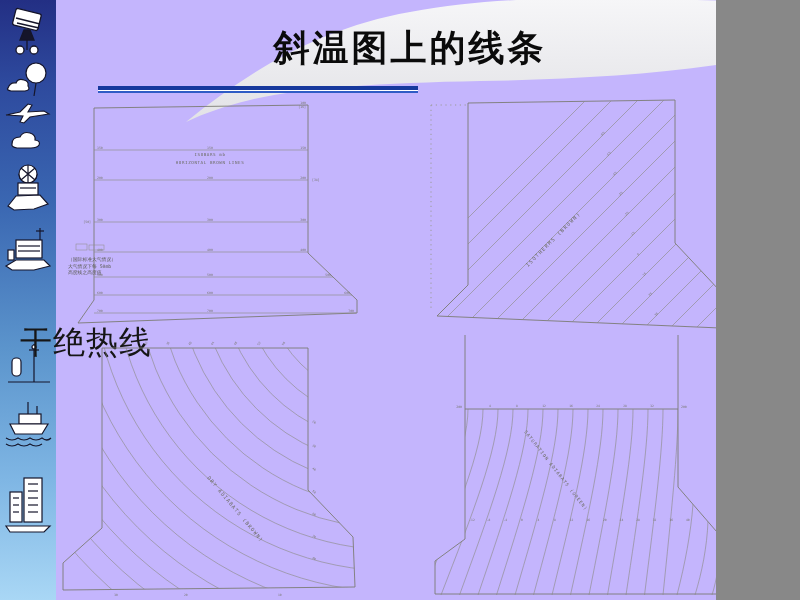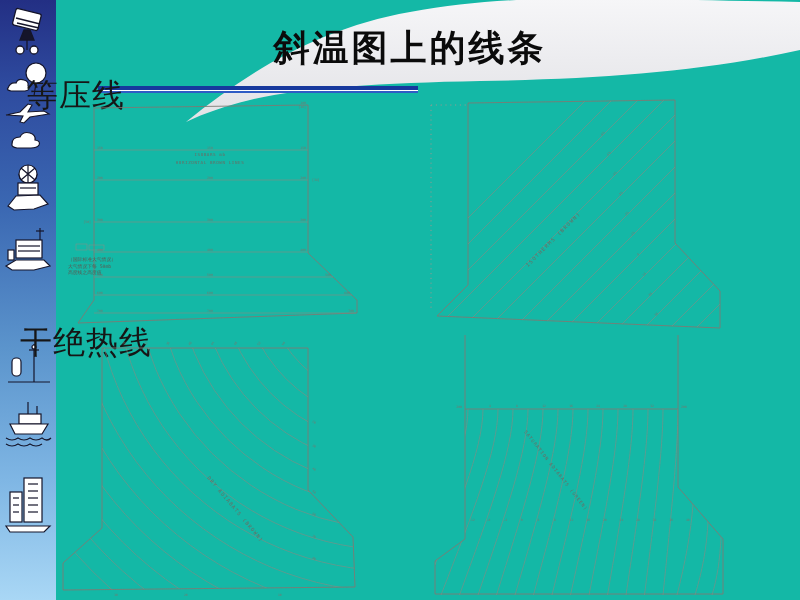--- a/index.html
+++ b/index.html
@@ -1,16 +1,16 @@
 <!DOCTYPE html>
 <html><head>
 <meta charset="utf-8">
 <style>
   html,body{margin:0;padding:0;background:#888;}
-  #slide{position:relative;width:800px;height:600px;background:#14b8a6;overflow:hidden;
+  #slide{position:relative;width:716px;height:600px;background:#c4b5fd;overflow:hidden;
          font-family:"Liberation Serif","DejaVu Serif",serif;}
   
   #sidebar{position:absolute;left:0;top:0;width:56px;height:600px;
     background:linear-gradient(180deg,#232f84 0%,#2e4a9e 14%,#3a67b2 34%,#5b94cc 58%,#7fb6e4 80%,#a9d7f5 100%);}
   .clip{position:absolute;left:4px;}
   
   #arc{position:absolute;left:0;top:0;}
   #title{position:absolute;left:180px;top:24px;width:460px;text-align:center;
          font-size:36px;font-weight:bold;color:#0b0b0b;letter-spacing:3px;}
   
@@ -128,21 +128,20 @@
   </div>
 
   <div id="title">斜温图上的线条</div>
 
   <div id="rule">
     <div class="r1" style="background: rgb(22, 56, 157);"></div>
     <div class="r2"></div>
     <div class="r3" style="background: rgb(47, 92, 197);"></div>
   </div>
 
-  <div class="biglabel" id="lbl-isobars">等压线</div>
   <div class="biglabel" id="lbl-dry">干绝热线</div>
 
   <svg class="dsvg" id="svg-isobars" style="left:60px;top:95px" width="300" height="230" viewBox="0 0 300 230">
     <path d="M34,13 L248,10 L248,158 L297,205 L297,218 L18,228 L34,205 Z" fill="none" stroke="#7c7c74" stroke-width="0.9"></path>
     <g id="iso-g">
         <line x1="34" y1="55" x2="248" y2="55" stroke="#8a8a82" stroke-width="0.6"></line>
         <text x="37" y="54" font-size="3.2" fill="#77776e">150</text>
         <text x="150" y="54" font-size="3.2" fill="#77776e" text-anchor="middle">150</text>
         <text x="246" y="54" font-size="3.2" fill="#77776e" text-anchor="end">150</text>
         <line x1="34" y1="85" x2="248" y2="85" stroke="#8a8a82" stroke-width="0.6"></line>

